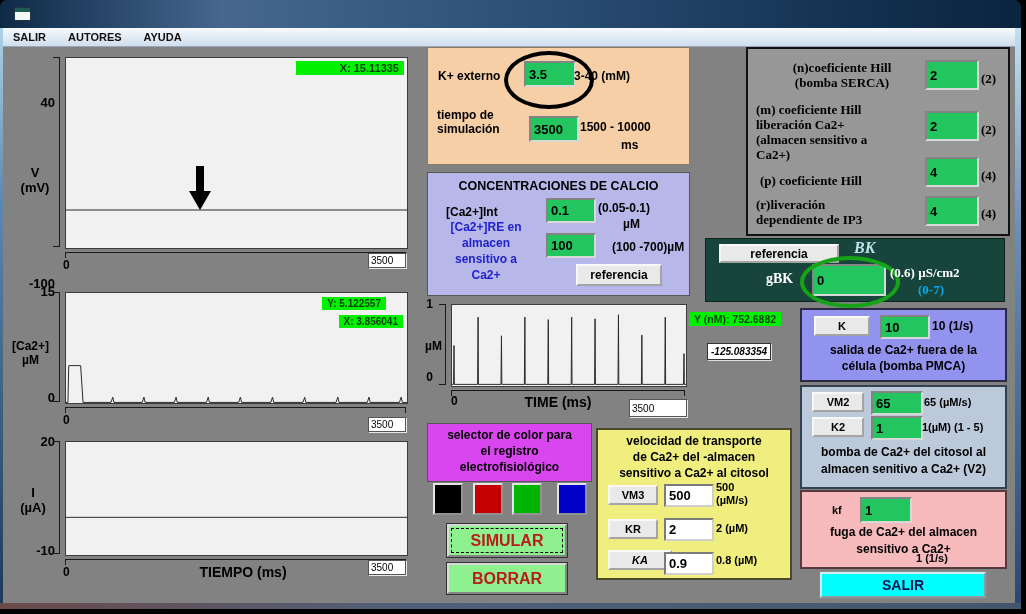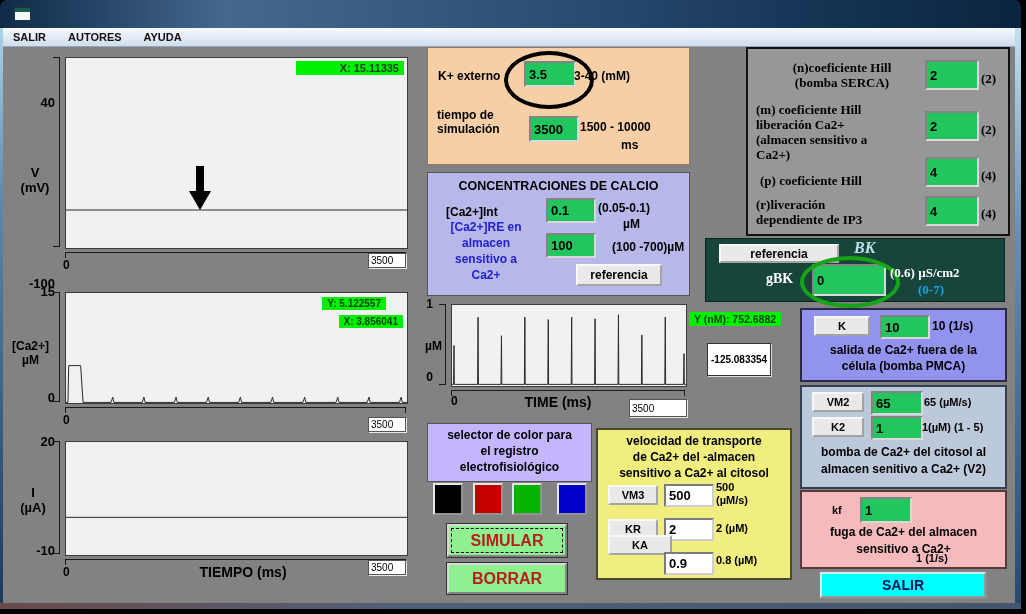--- a/index.html
+++ b/index.html
@@ -152,23 +152,23 @@
       <svg viewBox="0 0 1000 1000" preserveAspectRatio="none">
           <polyline points="0.0,980.0 6.6,980.0 8.6,500.0 10.0,980.0 109.4,980.0 111.4,150.0 112.9,980.0 209.4,980.0 211.4,380.0 212.9,980.0 309.4,980.0 311.4,150.0 312.9,980.0 409.4,980.0 411.4,180.0 412.9,980.0 509.4,980.0 511.4,150.0 512.9,980.0 609.4,980.0 611.4,170.0 612.9,980.0 709.4,980.0 711.4,120.0 712.9,980.0 809.4,980.0 811.4,370.0 812.9,980.0 909.4,980.0 911.4,150.0 912.9,980.0 989.4,980.0 991.4,600.0 992.9,980.0 1000.0,980.0" fill="none" stroke="#2b2b2b" stroke-width="1" vector-effect="non-scaling-stroke"></polyline>
         </svg>
     </div>
     <div class="xaxis abs" style="left:448px;top:343px;width:234px;"></div>
     <div class="x0 abs" style="left:448px;top:347px;">0</div>
     <div class="lbl ctr abs" style="left:490px;top:347px;width:130px;font-size:14px;">TIME (ms)</div>
     <input class="axis-input abs" style="left: 626px; top: 352px; width: 52px; height: 14px;" value="3500">
 
     <div class="badge" style="left:686px;top:265px;font-size:10.5px;">Y (nM): 752.6882</div>
-    <div class="abs" style="left:704px;top:296px;background:#fff;border:1px solid #333;box-shadow:1px 1px 0 #ddd;font-size:10px;font-weight:bold;padding:10px 3px;">-125.083354</div>
-
-    <div class="panel" style="left:424px;top:376px;width:163px;height:57px;background:#c4b5fd;border:1px solid #555;">
+    <div class="abs" style="left:704px;top:296px;background:#fff;border:1px solid #333;box-shadow:1px 1px 0 #ddd;font-size:10px;font-weight:bold;padding:2px 3px;font-style:italic;">-125.083354</div>
+
+    <div class="panel" style="left:424px;top:376px;width:163px;height:57px;background:#d946ef;border:1px solid #555;">
       <div class="lbl pre ctr abs" style="left:0;top:3px;width:100%;line-height:16px;">selector de color para
 el registro
 electrofisiológico</div>
     </div>
     <div class="swatch" style="left: 430px; top: 436px; background: rgb(0, 0, 0);"></div>
     <div class="swatch" style="left: 470px; top: 436px; background: rgb(196, 0, 0);"></div>
     <div class="swatch" style="left: 509px; top: 436px; background: rgb(0, 180, 0);"></div>
     <div class="swatch" style="left: 554px; top: 436px; background: rgb(0, 0, 200);"></div>
 
     <button class="bigbtn" style="left:444px;top:477px;width:120px;height:33px;outline:1px dashed #000;outline-offset:-5px;">SIMULAR</button>
@@ -178,21 +178,21 @@
       <div class="lbl pre ctr abs" style="left:0;top:3px;width:100%;line-height:16px;">velocidad de transporte
 de Ca2+ del -almacen
 sensitivo a Ca2+ al citosol</div>
       <button class="btn3d abs" style="left:10px;top:55px;width:50px;height:20px;">VM3</button>
       <input class="white-input abs" style="left: 66px; top: 54px; width: 40px; height: 17px;" value="500">
       <div class="lbl pre abs" style="left:118px;top:51px;font-size:11px;line-height:13px;">500
 (µM/s)</div>
       <button class="btn3d abs" style="left:10px;top:89px;width:50px;height:20px;">KR</button>
       <input class="white-input abs" style="left: 66px; top: 88px; width: 40px; height: 17px;" value="2">
       <div class="lbl abs" style="left:118px;top:92px;font-size:11px;">2 (µM)</div>
-      <button class="btn3d abs" style="left:10px;top:105px;width:64px;height:20px;">KA</button>
+      <button class="btn3d abs" style="left:10px;top:120px;width:64px;height:20px;font-style:italic;">KA</button>
       <input class="white-input abs" style="left: 66px; top: 122px; width: 40px; height: 17px;" value="0.9">
       <div class="lbl abs" style="left:118px;top:124px;font-size:11px;">0.8 (µM)</div>
     </div>
 
     <div class="panel serif" style="left:743px;top:0px;width:260px;height:185px;background:#979797;border:2px solid #111;">
       <div class="pre ctr abs" style="left:10px;top:11px;width:168px;font-size:13px;line-height:15px;">(n)coeficiente Hill
 (bomba SERCA)</div>
       <input class="yellow-input abs serif" style="left: 177px; top: 11px; width: 44px; height: 24px;" value="2">
       <div class="abs" style="left:233px;top:22px;font-size:13px;">(2)</div>
       <div class="pre abs" style="left:8px;top:53px;width:178px;font-size:13px;line-height:15px;">(m) coeficiente Hill

